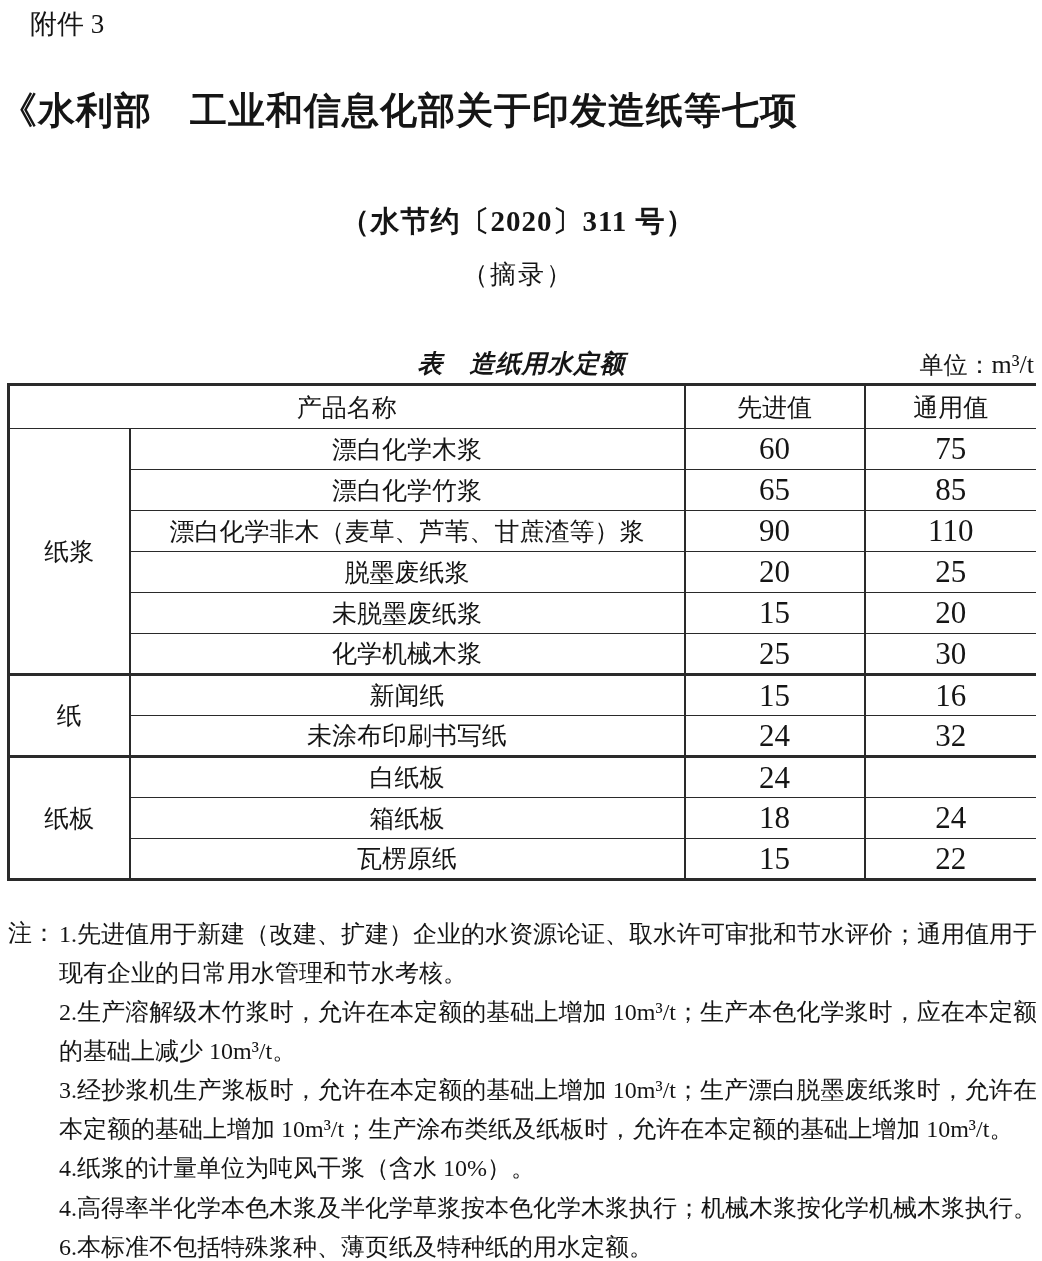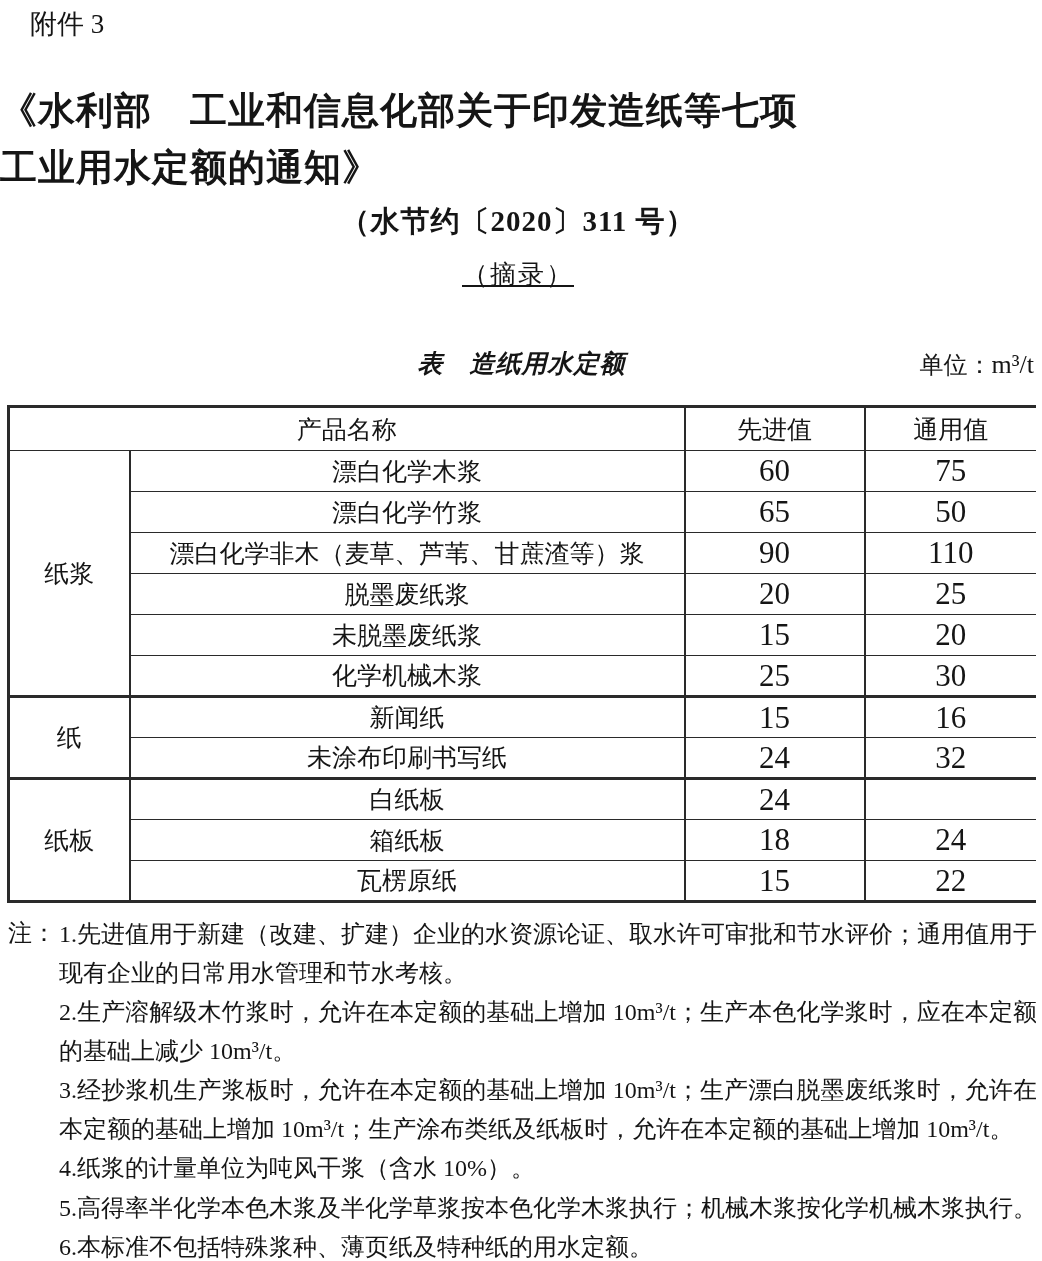--- a/index.html
+++ b/index.html
@@ -35,21 +35,20 @@
     font-size: 29px;
     font-weight: bold;
     letter-spacing: 1px;
   }
   .excerpt {
     position: absolute;
     top: 257px; left: 0; right: 0;
     text-align: center;
     font-size: 26px;
     letter-spacing: 2px;
-    text-decoration: underline;
   }
   .caption-row {
     position: absolute;
     top: 347px; left: 7px; width: 1029px;
     height: 34px;
   }
   .caption {
     position: absolute;
     left: 0; right: 0; top: 0;
     text-align: center;
@@ -73,21 +72,20 @@
     font-family: "Liberation Serif", "DejaVu Serif", serif;
     font-size: 26px;
   }
   table.quota-table {
     position: absolute;
     top: 383px; left: 7px;
     width: 1029px;
     border-collapse: collapse;
     table-layout: fixed;
     border: 3px solid #2a2a2a;
-    margin-top: 22px;
   }
   .quota-table td {
     border-left: 2px solid #2a2a2a;
     border-right: 2px solid #2a2a2a;
     border-top: 1.5px solid #2a2a2a;
     border-bottom: 1.5px solid #2a2a2a;
     text-align: center;
     vertical-align: middle;
     padding: 0;
     font-size: 25px;
@@ -117,21 +115,20 @@
 </style>
 </head>
 <body>
 
 <div class="page">
 
   <div class="attachment">附件 3</div>
 
   <div class="title">
     <div>《水利部　工业和信息化部关于印发造纸等七项</div>
-    <div>工业用水定额的通知》</div>
   </div>
 
   <div class="doc-number">（水节约〔2020〕311 号）</div>
 
   <div class="excerpt">（摘录）</div>
 
   <div class="caption-row">
     <div class="caption">表　造纸用水定额</div>
     <div class="unit"><span class="unit-label">单位：</span><span class="unit-value">m³/t</span></div>
   </div>
@@ -152,21 +149,21 @@
 
       <tr>
         <td rowspan="6">纸浆</td>
         <td>漂白化学木浆</td>
         <td class="num">60</td>
         <td class="num">75</td>
       </tr>
       <tr>
         <td>漂白化学竹浆</td>
         <td class="num">65</td>
-        <td class="num">50</td>
+        <td class="num">85</td>
       </tr>
       <tr>
         <td>漂白化学非木（麦草、芦苇、甘蔗渣等）浆</td>
         <td class="num">90</td>
         <td class="num">110</td>
       </tr>
       <tr>
         <td>脱墨废纸浆</td>
         <td class="num">20</td>
         <td class="num">25</td>
@@ -212,17 +209,17 @@
       </tr>
     </tbody>
   </table>
 
   <div class="notes">
     <div class="notes-label">注：</div>
     <p class="note">1.先进值用于新建（改建、扩建）企业的水资源论证、取水许可审批和节水评价；通用值用于现有企业的日常用水管理和节水考核。</p>
     <p class="note">2.生产溶解级木竹浆时，允许在本定额的基础上增加 10m³/t；生产本色化学浆时，应在本定额的基础上减少 10m³/t。</p>
     <p class="note">3.经抄浆机生产浆板时，允许在本定额的基础上增加 10m³/t；生产漂白脱墨废纸浆时，允许在本定额的基础上增加 10m³/t；生产涂布类纸及纸板时，允许在本定额的基础上增加 10m³/t。</p>
     <p class="note">4.纸浆的计量单位为吨风干浆（含水 10%）。</p>
-    <p class="note">5.高得率半化学本色木浆及半化学草浆按本色化学木浆执行；机械木浆按化学机械木浆执行。</p>
+    <p class="note">4.高得率半化学本色木浆及半化学草浆按本色化学木浆执行；机械木浆按化学机械木浆执行。</p>
     <p class="note">6.本标准不包括特殊浆种、薄页纸及特种纸的用水定额。</p>
   </div>
 
 </div>
 
 </body></html>

